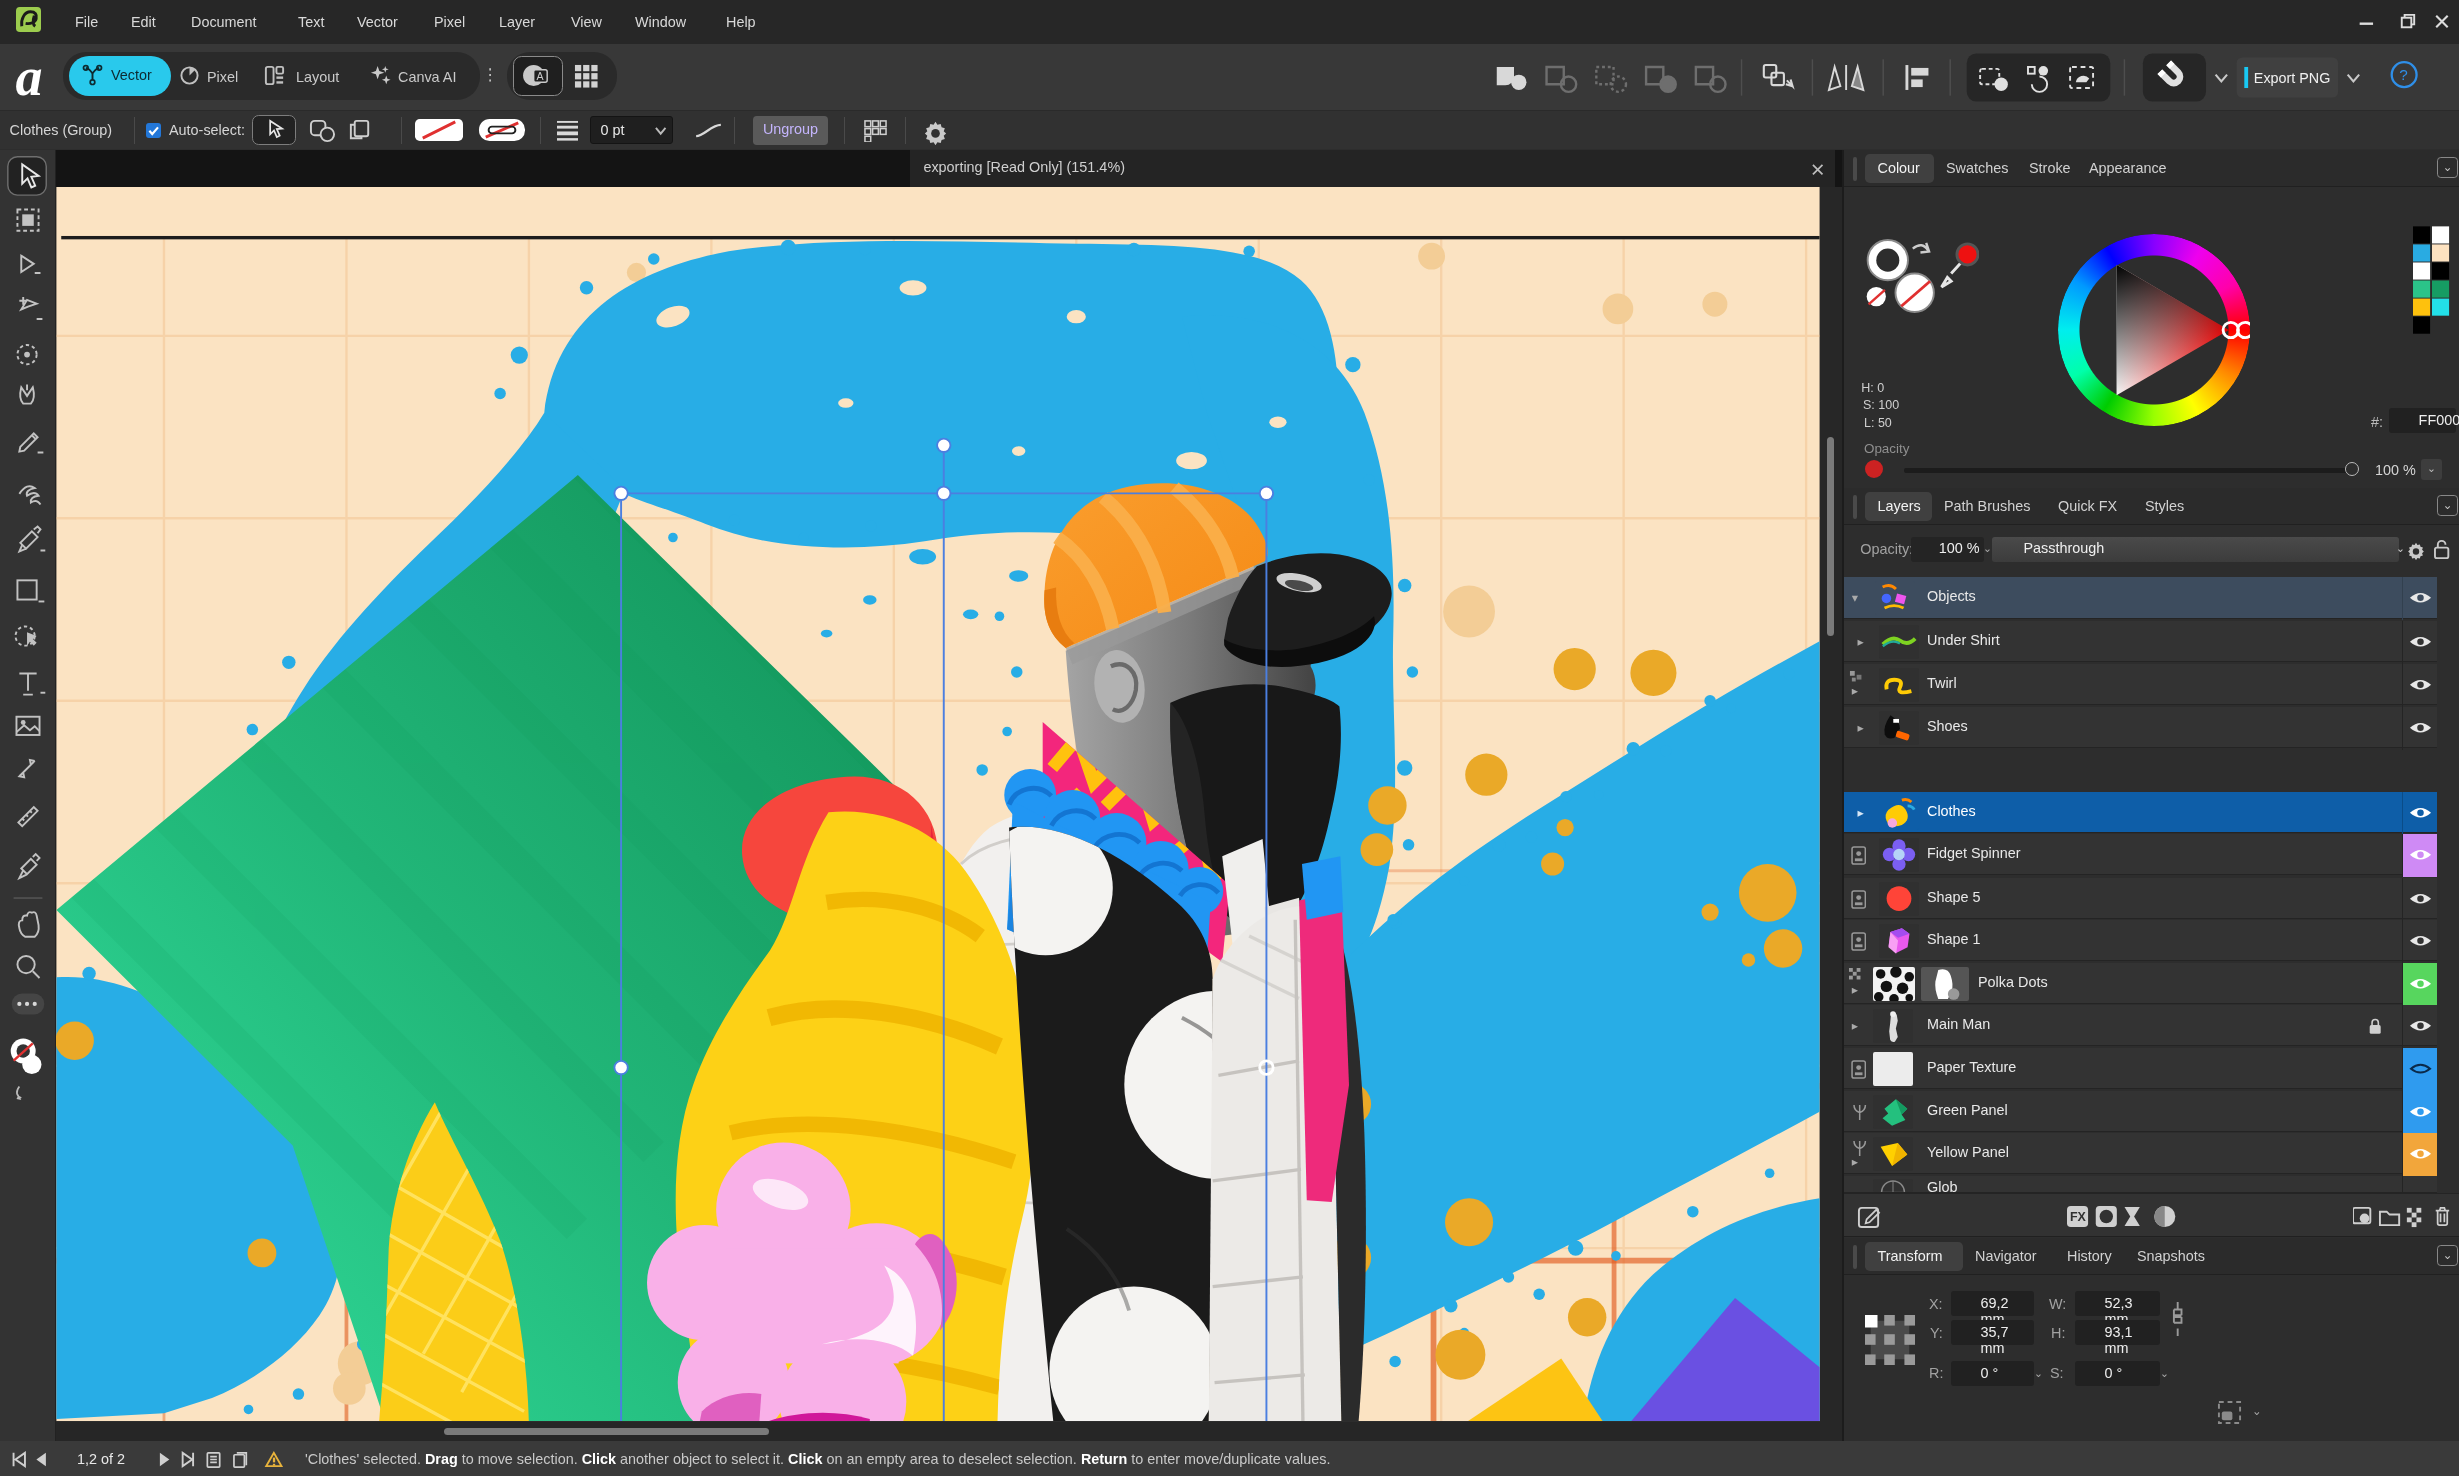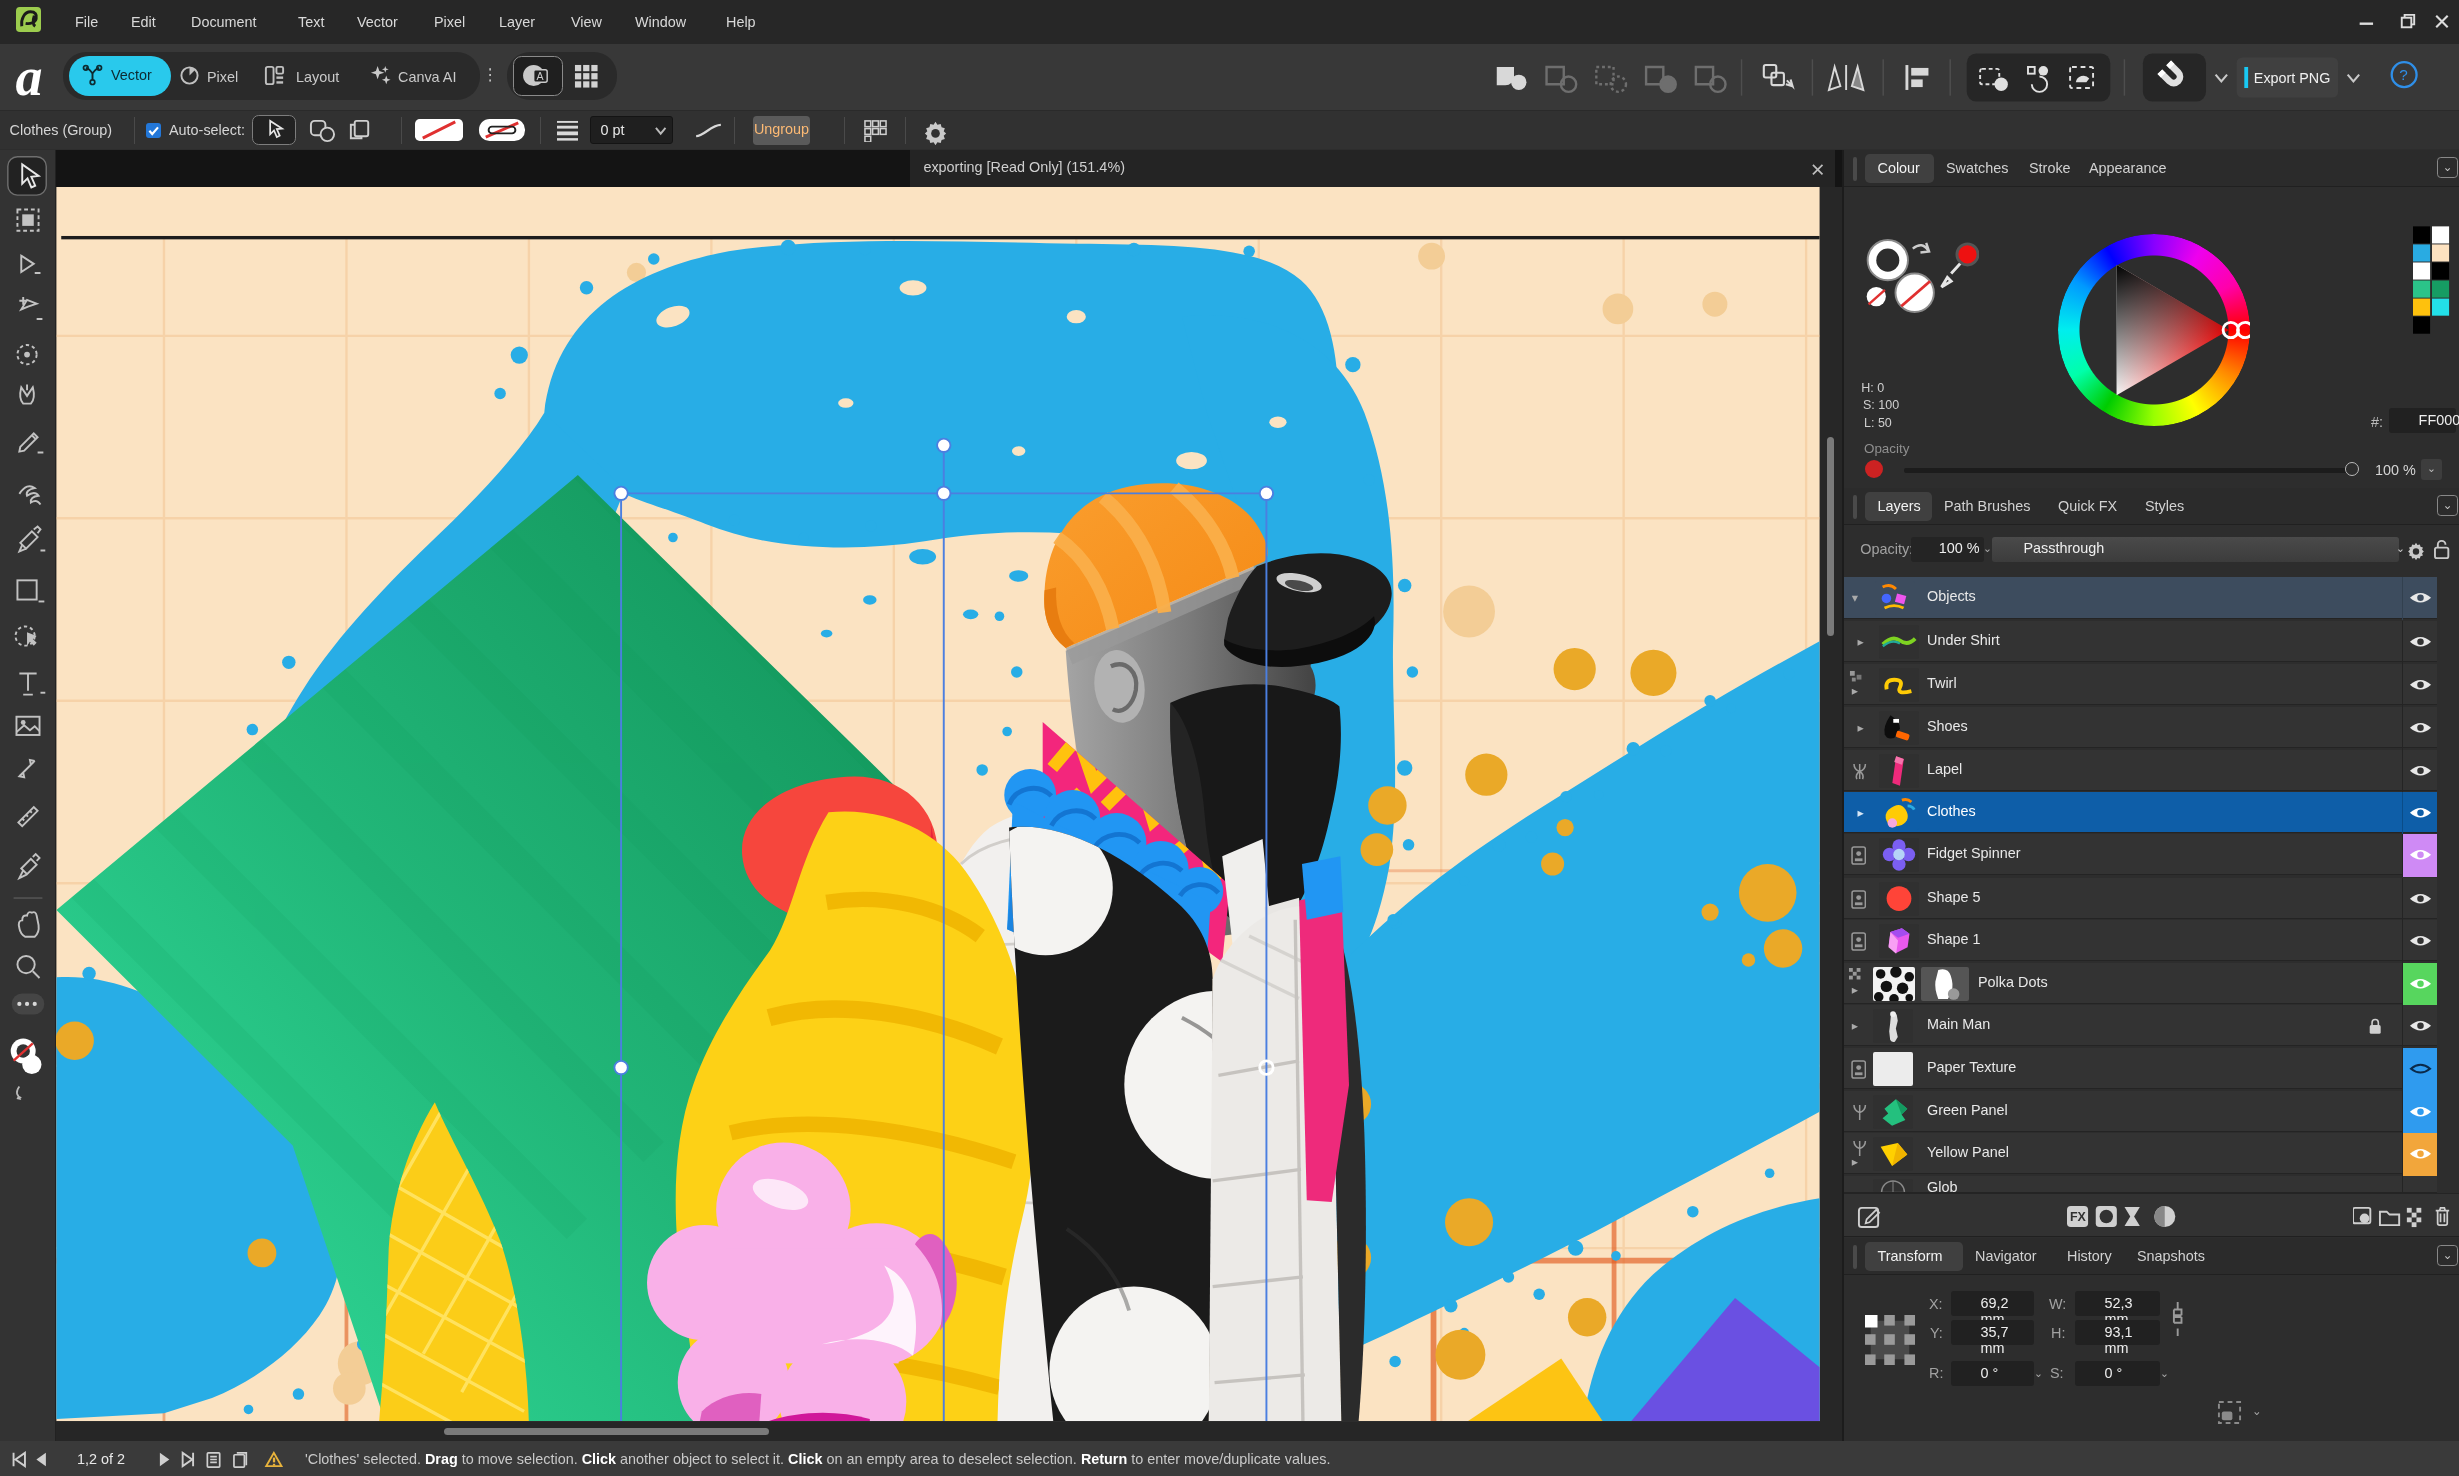--- a/index.html
+++ b/index.html
@@ -217,21 +217,21 @@
   <div class="abs" style="left:590px;top:4.8px;width:83px;height:28px;background:#1f1f1f;border-radius:2.9px;border:1px solid #141414;">
     <span class="abs" style="left:9.6px;top:4.8px;color:#e8e8e8;">0 pt</span>
     <svg class="abs" style="left:63px;top:9.6px;" width="13.4" height="9.6" viewBox="0 0 14 10">
         <path d="M2 2 l5 6 5-6" stroke="#bbb" stroke-width="2" fill="none"></path>
       </svg>
   </div>
   <svg class="abs" style="left:694px;top:9.6px;" width="29" height="19" viewBox="0 0 30 20">
       <path d="M2 16 C10 16 18 4 28 4" stroke="#d9d9d9" stroke-width="2.4" fill="none"></path>
     </svg>
   <div class="sep" style="left:734px;top:5.8px;height:27px;"></div>
-  <div class="abs" style="left:753px;top:4.8px;width:57px;height:29px;background:#5a5a5a;border-radius:3.8px;text-align:center;color:#fdba74;text-decoration:underline;"><span style="position:relative;top:4.8px;">Ungroup</span></div>
+  <div class="abs" style="left:753px;top:4.8px;width:75px;height:29px;background:#5a5a5a;border-radius:3.8px;text-align:center;color:#c4b5fd;text-decoration:underline;"><span style="position:relative;top:4.8px;">Ungroup</span></div>
   <div class="sep" style="left:844px;top:5.8px;height:27px;"></div>
   <svg class="abs" style="left:863px;top:7.7px;" width="25" height="23" viewBox="0 0 26 24">
       <g fill="none" stroke="#cfcfcf" stroke-width="1.6">
         <rect x="2" y="2" width="6" height="6"></rect>
         <rect x="10" y="2" width="6" height="6"></rect>
         <rect x="18" y="2" width="6" height="6"></rect>
         <rect x="2" y="10" width="6" height="6"></rect>
         <rect x="10" y="10" width="6" height="6"></rect>
         <rect x="18" y="10" width="6" height="6"></rect>
         <rect x="2" y="18" width="6" height="6"></rect>
@@ -841,38 +841,20 @@
           </svg>
         </div>
     <span class="nm" style="left:83px;">Shoes</span>
     <div class="eyec">
           <svg width="23" height="15.4" viewBox="0 0 24 16" style="margin:13.4px 5.8px;">
             <path d="M1 8 Q12 -2 23 8 Q12 18 1 8Z" fill="#e8e8e8"></path>
             <circle cx="12" cy="8" r="3.4" fill="#333"></circle>
           </svg>
         </div>
   </div>
-  <div class="lrow" style="top:173px;">
-    <svg class="abs" style="left:7.7px;top:11.5px;" width="15.4" height="19" viewBox="0 0 16 20">
-          <path d="M8 2 v16 M8 10 q-6-2-6-8 M8 10 q6-2 6-8 M8 10 q-5 3-3 8 M8 10 q5 3 3 8" stroke="#999" stroke-width="1.6" fill="none"></path>
-        </svg>
-    <div class="thmb" style="left:35px;background:#303030;">
-          <svg width="40" height="34" viewBox="0 0 42 35">
-            <path d="M18 2 l8 3 -4 28 -8-3z" fill="#ee2a7b"></path>
-            <path d="M18 2 l8 3 -2 6 -8-3z" fill="#f674ac"></path>
-          </svg>
-        </div>
-    <span class="nm" style="left:83px;">Lapel</span>
-    <div class="eyec">
-          <svg width="23" height="15.4" viewBox="0 0 24 16" style="margin:13.4px 5.8px;">
-            <path d="M1 8 Q12 -2 23 8 Q12 18 1 8Z" fill="#e8e8e8"></path>
-            <circle cx="12" cy="8" r="3.4" fill="#333"></circle>
-          </svg>
-        </div>
-  </div>
   <div class="lrow" style="top:215px;background:#0e5ea8;">
     <span class="chev" style="left:13.4px;top:12.5px;color:#d6e6f5;">▸</span>
     <div class="thmb" style="left:35px;background:#0e5ea8;">
           <svg width="40" height="34" viewBox="0 0 42 35">
             <path d="M10 14 q12-10 18 0 q6 10-4 16 q-12 4-16-4 q-3-7 2-12" fill="#ffcb05"></path>
             <circle cx="14" cy="28" r="5" fill="#f9a8dc"></circle>
             <path d="M24 4 q6-2 10 2" stroke="#f80" stroke-width="3" fill="none"></path>
             <path d="M30 10 q5 0 7 4" stroke="#29abe2" stroke-width="3" fill="none"></path>
           </svg>
         </div>

